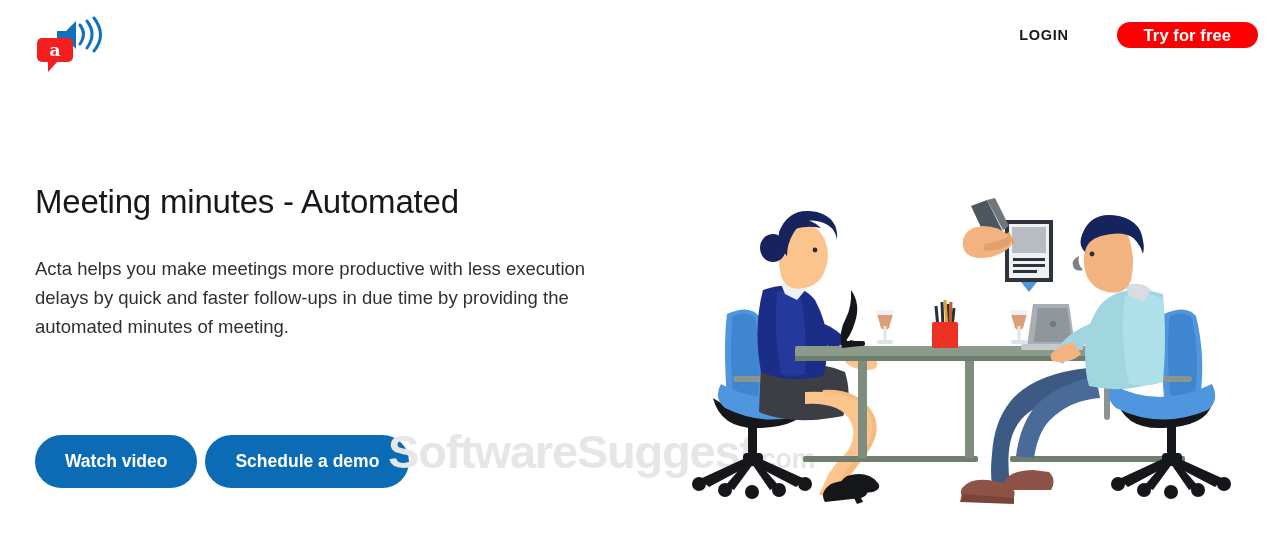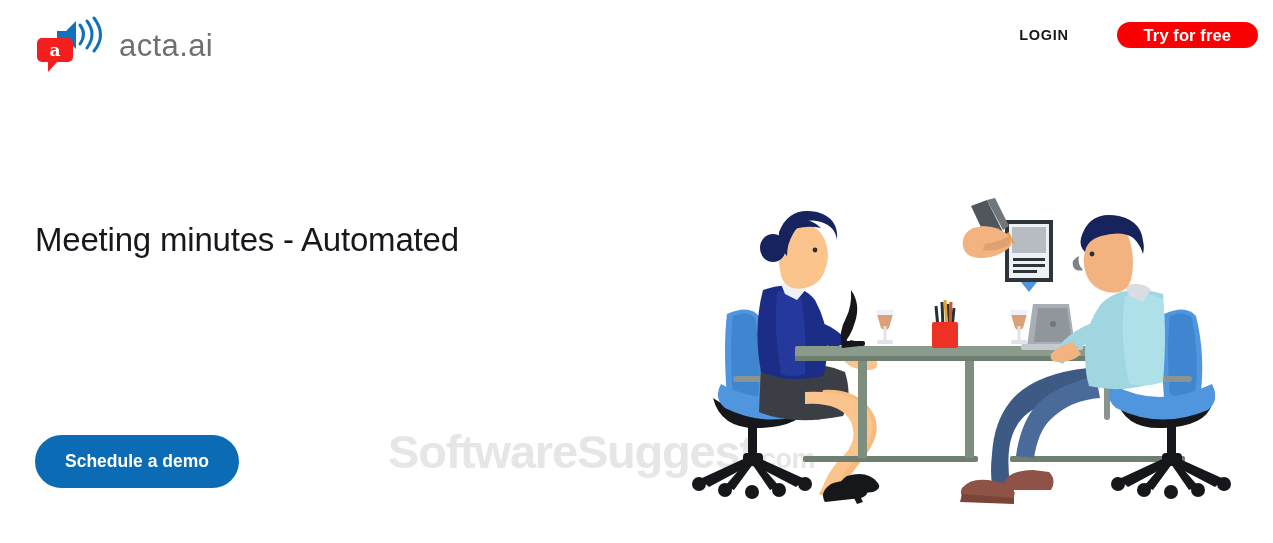--- a/index.html
+++ b/index.html
@@ -82,21 +82,20 @@
     top: 182px;
     width: 620px;
   }
   .hero-title {
     font-size: 33px;
     font-weight: 400;
     color: #16181c;
     letter-spacing: -0.2px;
     line-height: 1.2;
     white-space: nowrap;
-    margin-top: 38px;
   }
   .hero-sub {
     margin-top: 32px;
     font-size: 18.5px;
     line-height: 29px;
     color: #2d3136;
     font-weight: 400;
     width: 600px;
   }
   .hero-actions {
@@ -161,32 +160,33 @@
 
           <path d="M45 9 q7 9 0 19" stroke="#1271bd" stroke-width="3" fill="none" stroke-linecap="round"></path>
           <path d="M52 5 q10 13 0 27" stroke="#1271bd" stroke-width="3" fill="none" stroke-linecap="round"></path>
           <path d="M59 2 q13 17 0 33" stroke="#1271bd" stroke-width="3" fill="none" stroke-linecap="round"></path>
 
           <rect x="2" y="22" width="36" height="24" rx="5" fill="#f41e1e"></rect>
           <path d="M13 45 L13 56 L23 45 Z" fill="#f41e1e"></path>
           <text x="20" y="40" font-family="DejaVu Serif, serif" font-size="17" font-weight="bold" fill="#ffffff" text-anchor="middle">a</text>
         </svg>
       </span>
-      <span class="brand-word">acta.ai</span>
     </div>
 
     <div class="header-right">
       <a class="login-link" href="#">LOGIN</a>
       <button class="try-btn">Try for free</button>
     </div>
   </div>
 
   <div class="hero-copy">
     <h1 class="hero-title">Meeting minutes - Automated</h1>
+    <p class="hero-sub">Acta helps you make meetings more productive with less execution delays by quick and faster follow-ups in due time by providing the automated minutes of meeting.</p>
     <div class="hero-actions">
+      <button class="cta">Watch video</button>
       <button class="cta">Schedule a demo</button>
     </div>
   </div>
 
   <div class="watermark">
     <span>SoftwareSuggest</span><span class="tld">.com</span>
   </div>
 
   <div class="illus">
     <svg viewBox="0 0 615 320" xmlns="http://www.w3.org/2000/svg">

